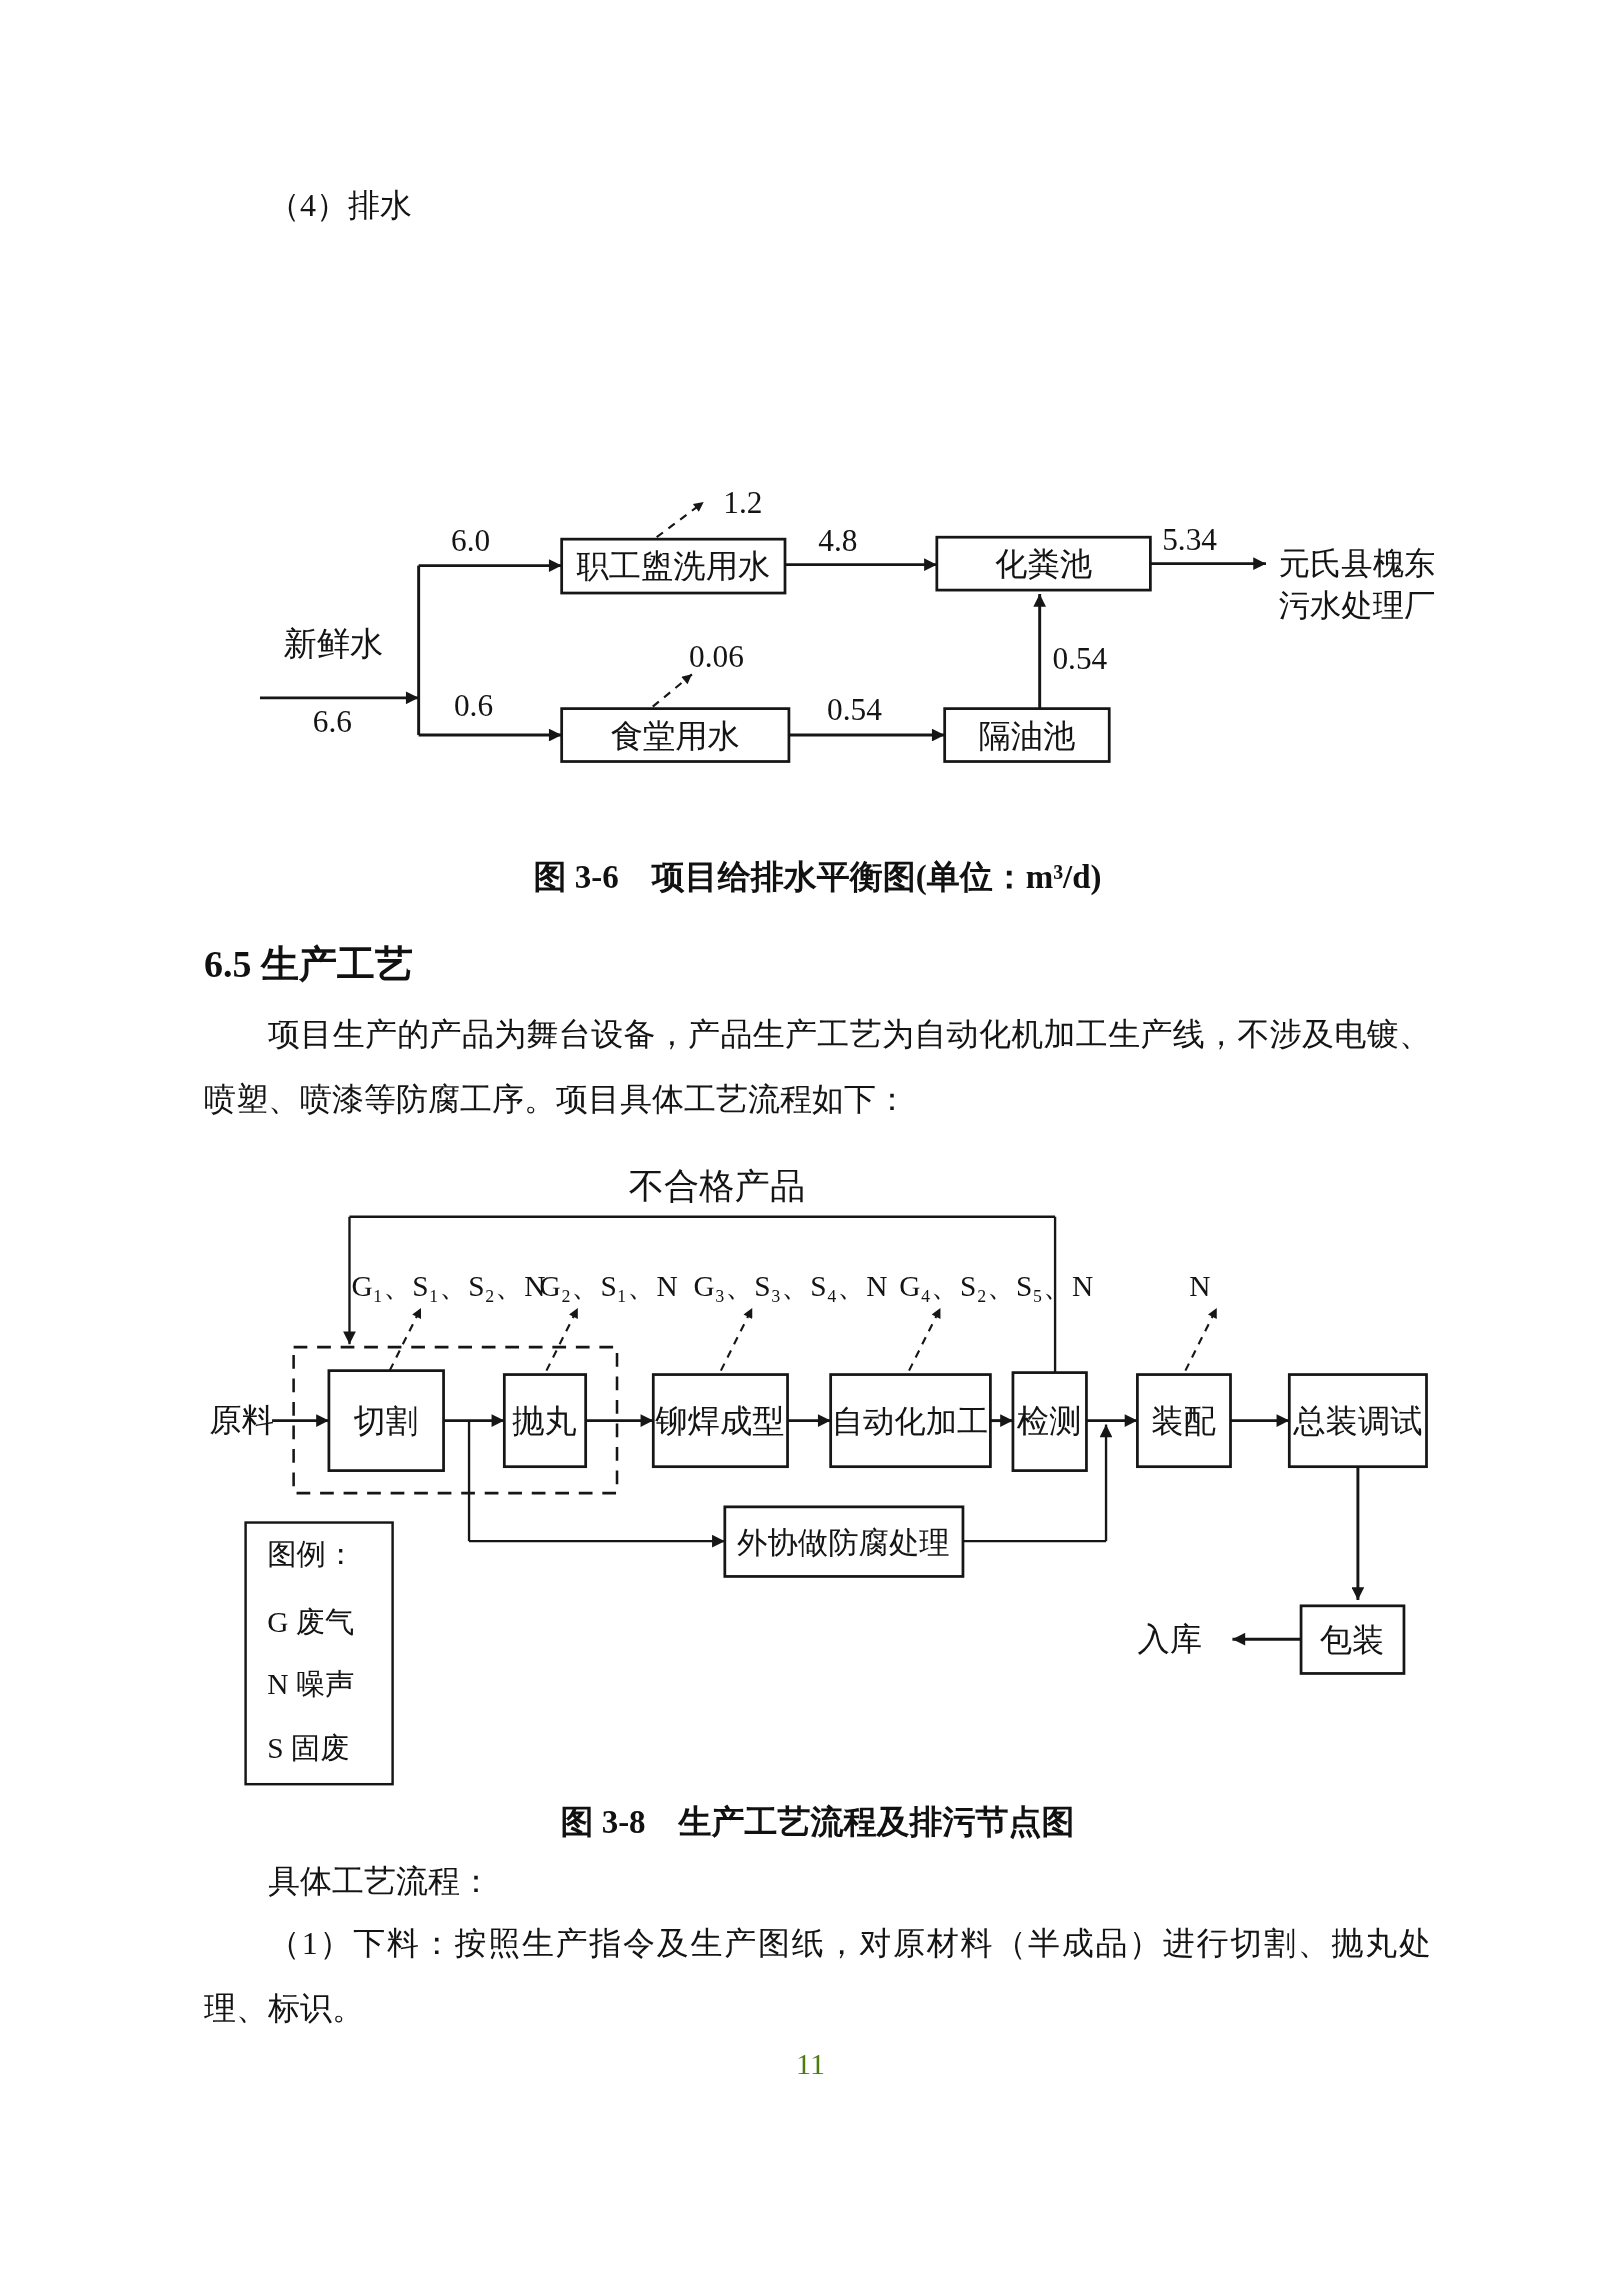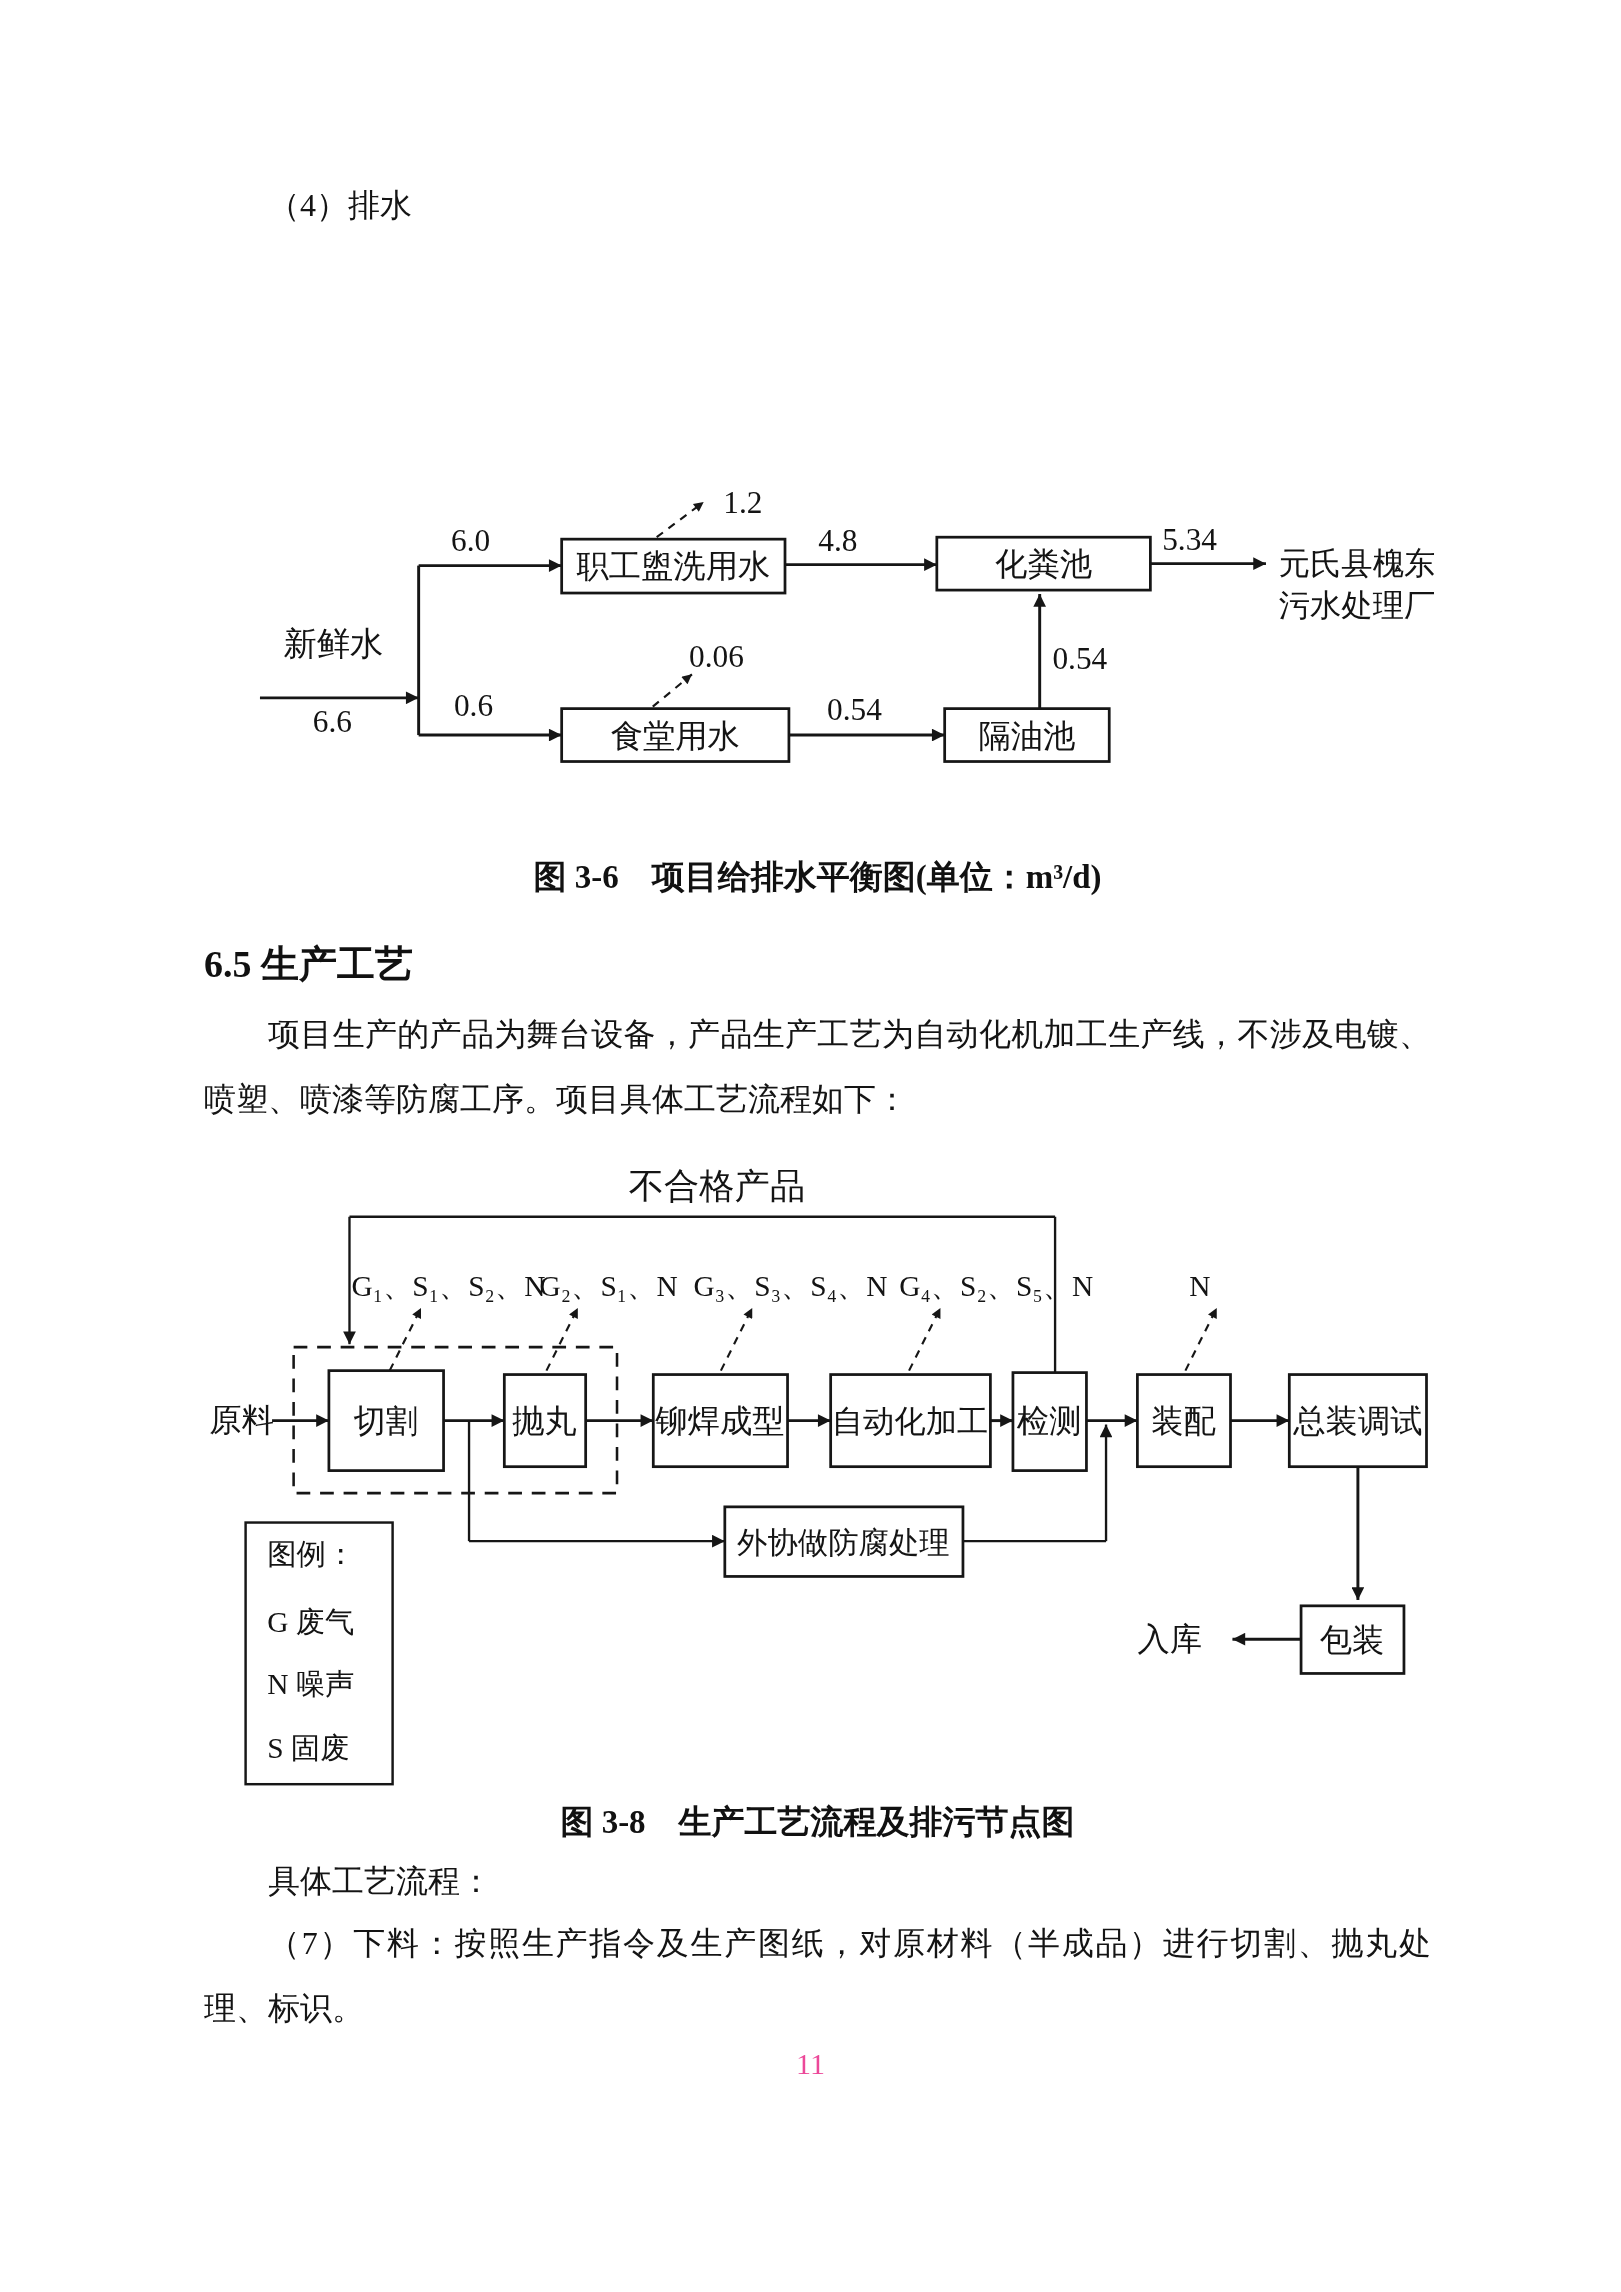--- a/index.html
+++ b/index.html
@@ -47,21 +47,21 @@
   svg .flow{stroke:#161616;stroke-width:3px;fill:none;}
   svg .thin{stroke:#161616;stroke-width:2.4px;fill:none;}
   svg .dashedline{stroke:#161616;stroke-width:2.2px;fill:none;stroke-dasharray:8 7;}
   svg .dashedrect{fill:none;stroke:#161616;stroke-width:2.6px;stroke-dasharray:14 10;}
   .pagenum{
     position:absolute;
     left:0;width:1621px;
     text-align:center;
     font-size:30px;
     margin:0;
-    color:#ec4899;
+    color:#4d7c0f;
   }
 </style>
 </head>
 <body>
 
 <div id="page">
 
   <p class="para indent" style="top:173px;left:204px;width:1227px;">（4）排水</p>
 
   <div class="figure" style="left:196px;top:451px;width:1274px;height:431px;">
@@ -204,17 +204,17 @@
       <text x="107" y="415" font-size="30">图例：</text>
       <text x="107" y="485" font-size="30">G 废气</text>
       <text x="107" y="548" font-size="30">N 噪声</text>
       <text x="107" y="613" font-size="30">S 固废</text>
     </svg>
   </div>
 
   <p class="caption" style="top:1800px;">图 3-8　生产工艺流程及排污节点图</p>
 
   <p class="para indent" style="top:1849px;left:204px;width:1227px;">具体工艺流程：</p>
-  <p class="para indent" style="top:1911px;left:204px;width:1227px;">（7）下料：按照生产指令及生产图纸，对原材料（半成品）进行切割、抛丸处理、标识。</p>
+  <p class="para indent" style="top:1911px;left:204px;width:1227px;">（1）下料：按照生产指令及生产图纸，对原材料（半成品）进行切割、抛丸处理、标识。</p>
 
   <p class="pagenum" style="top:2047px;">11</p>
 </div>
 
 
 </body></html>

